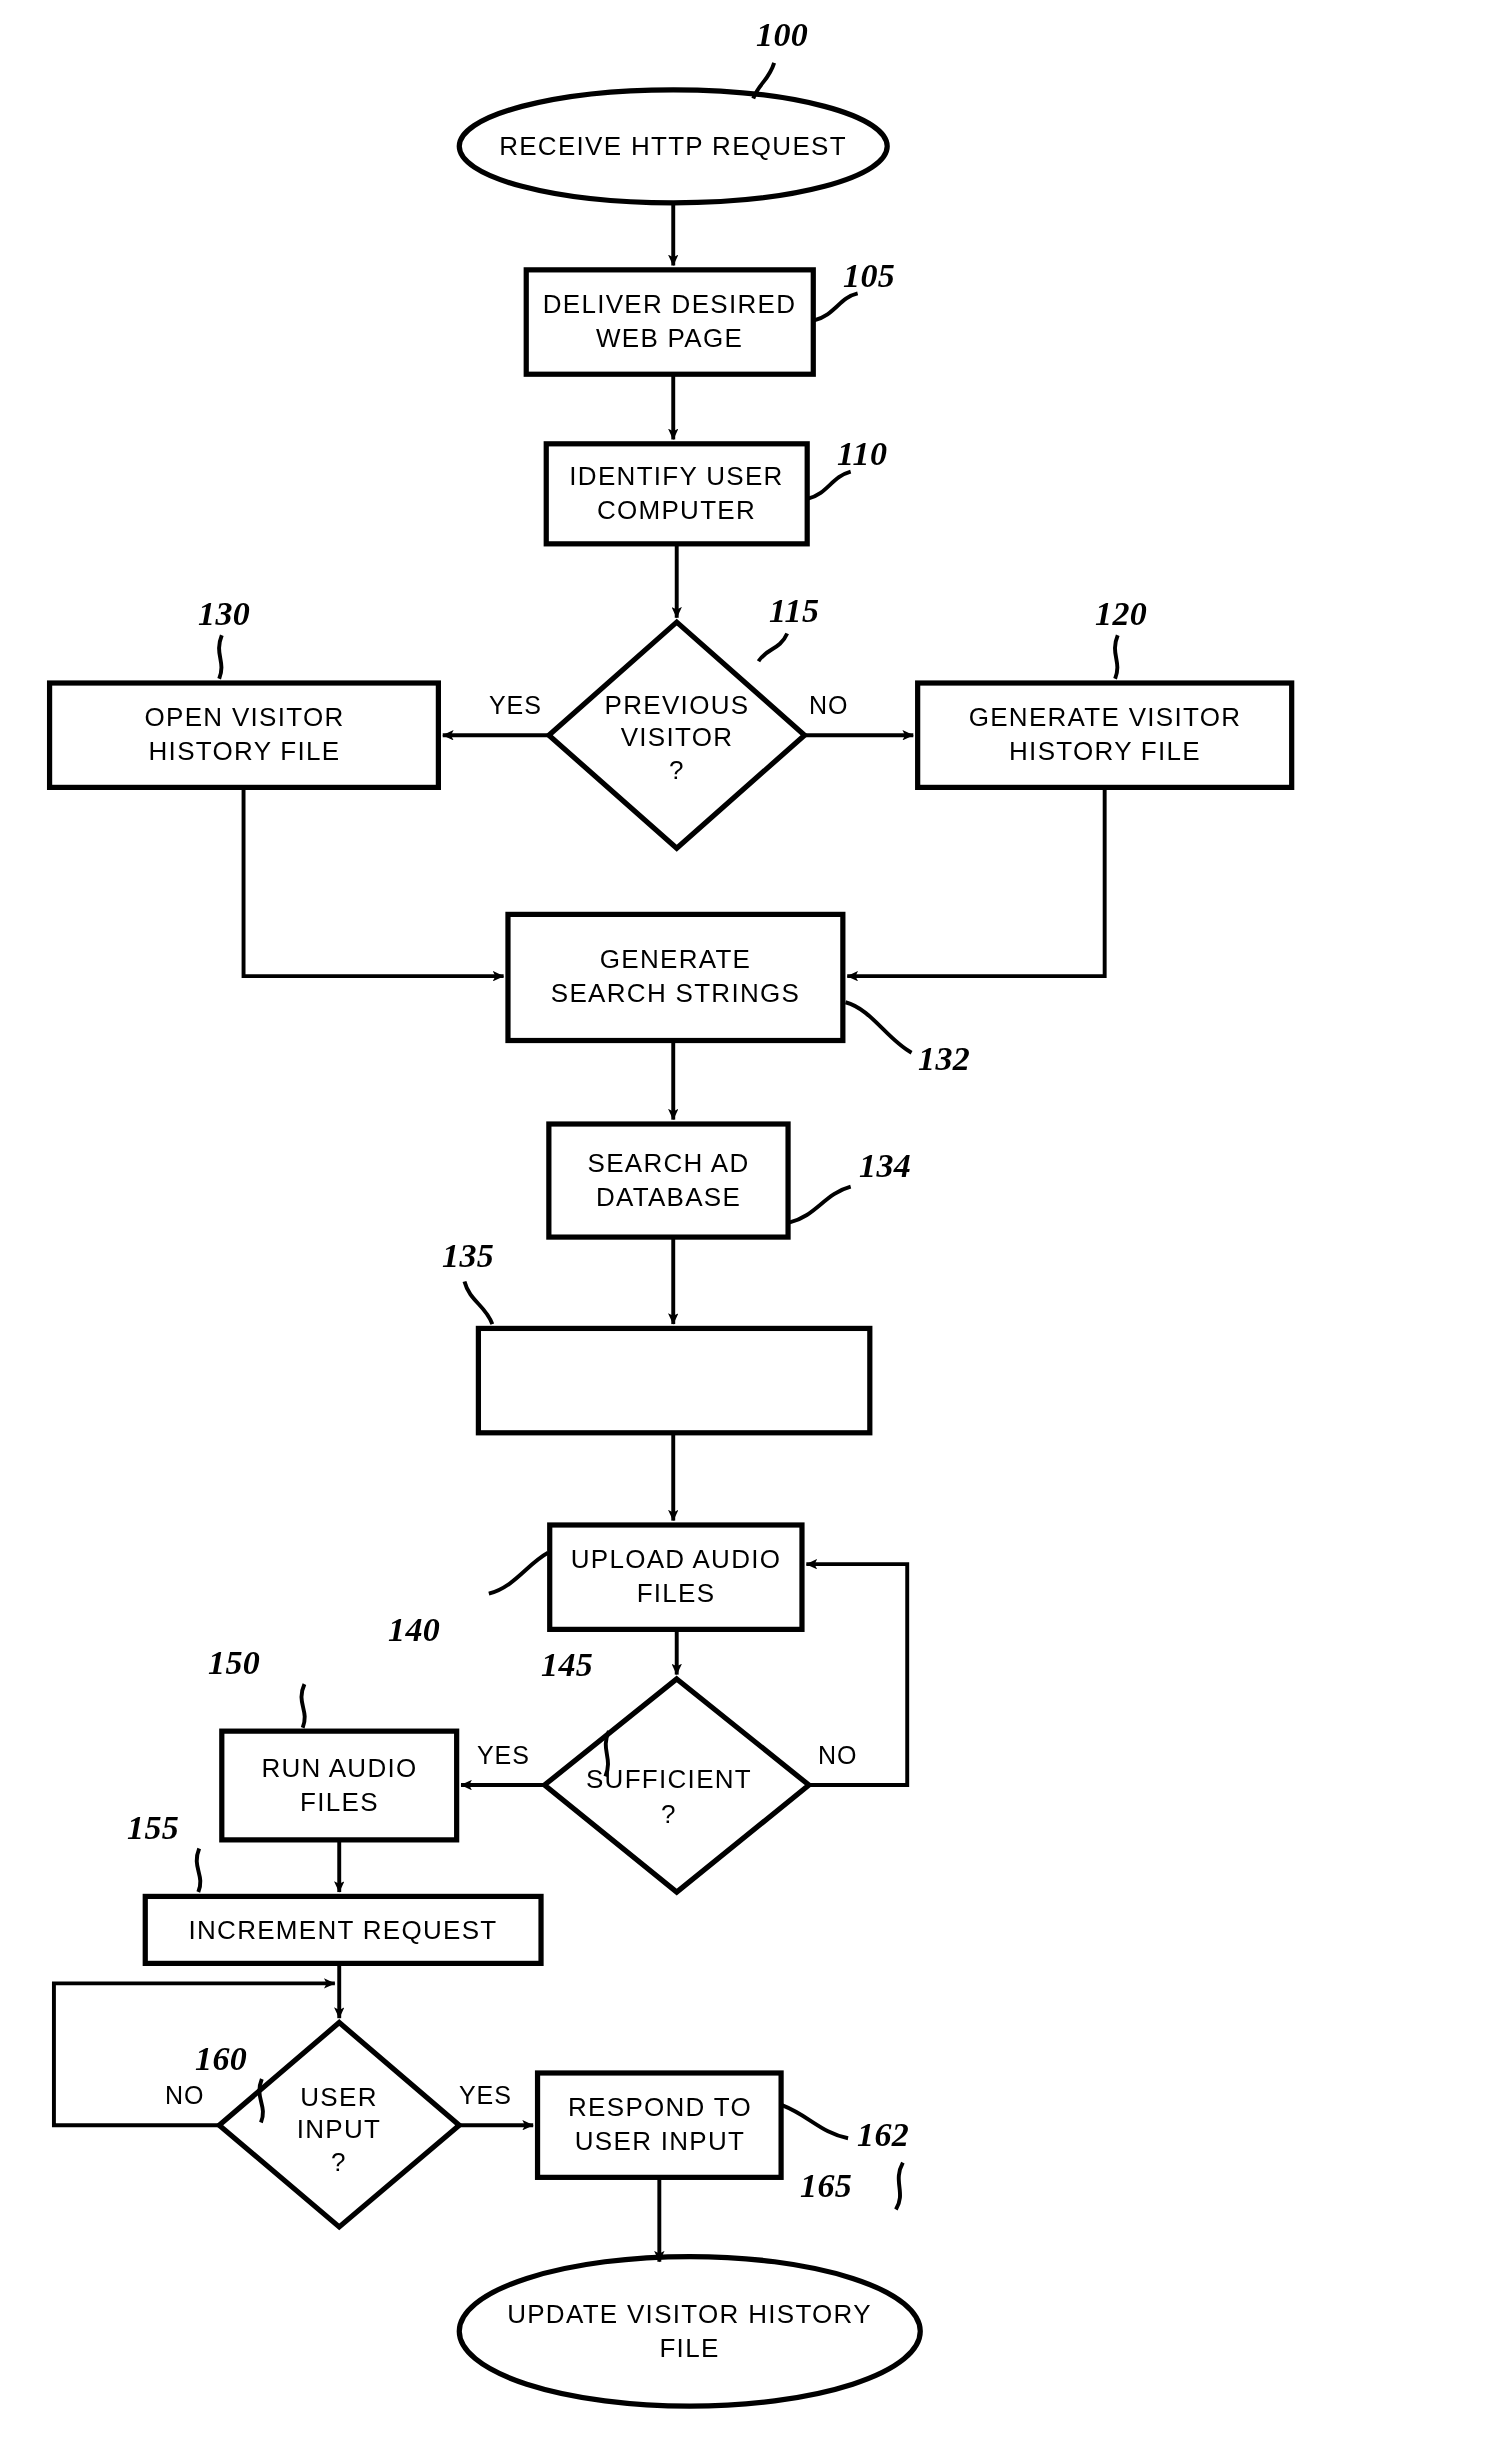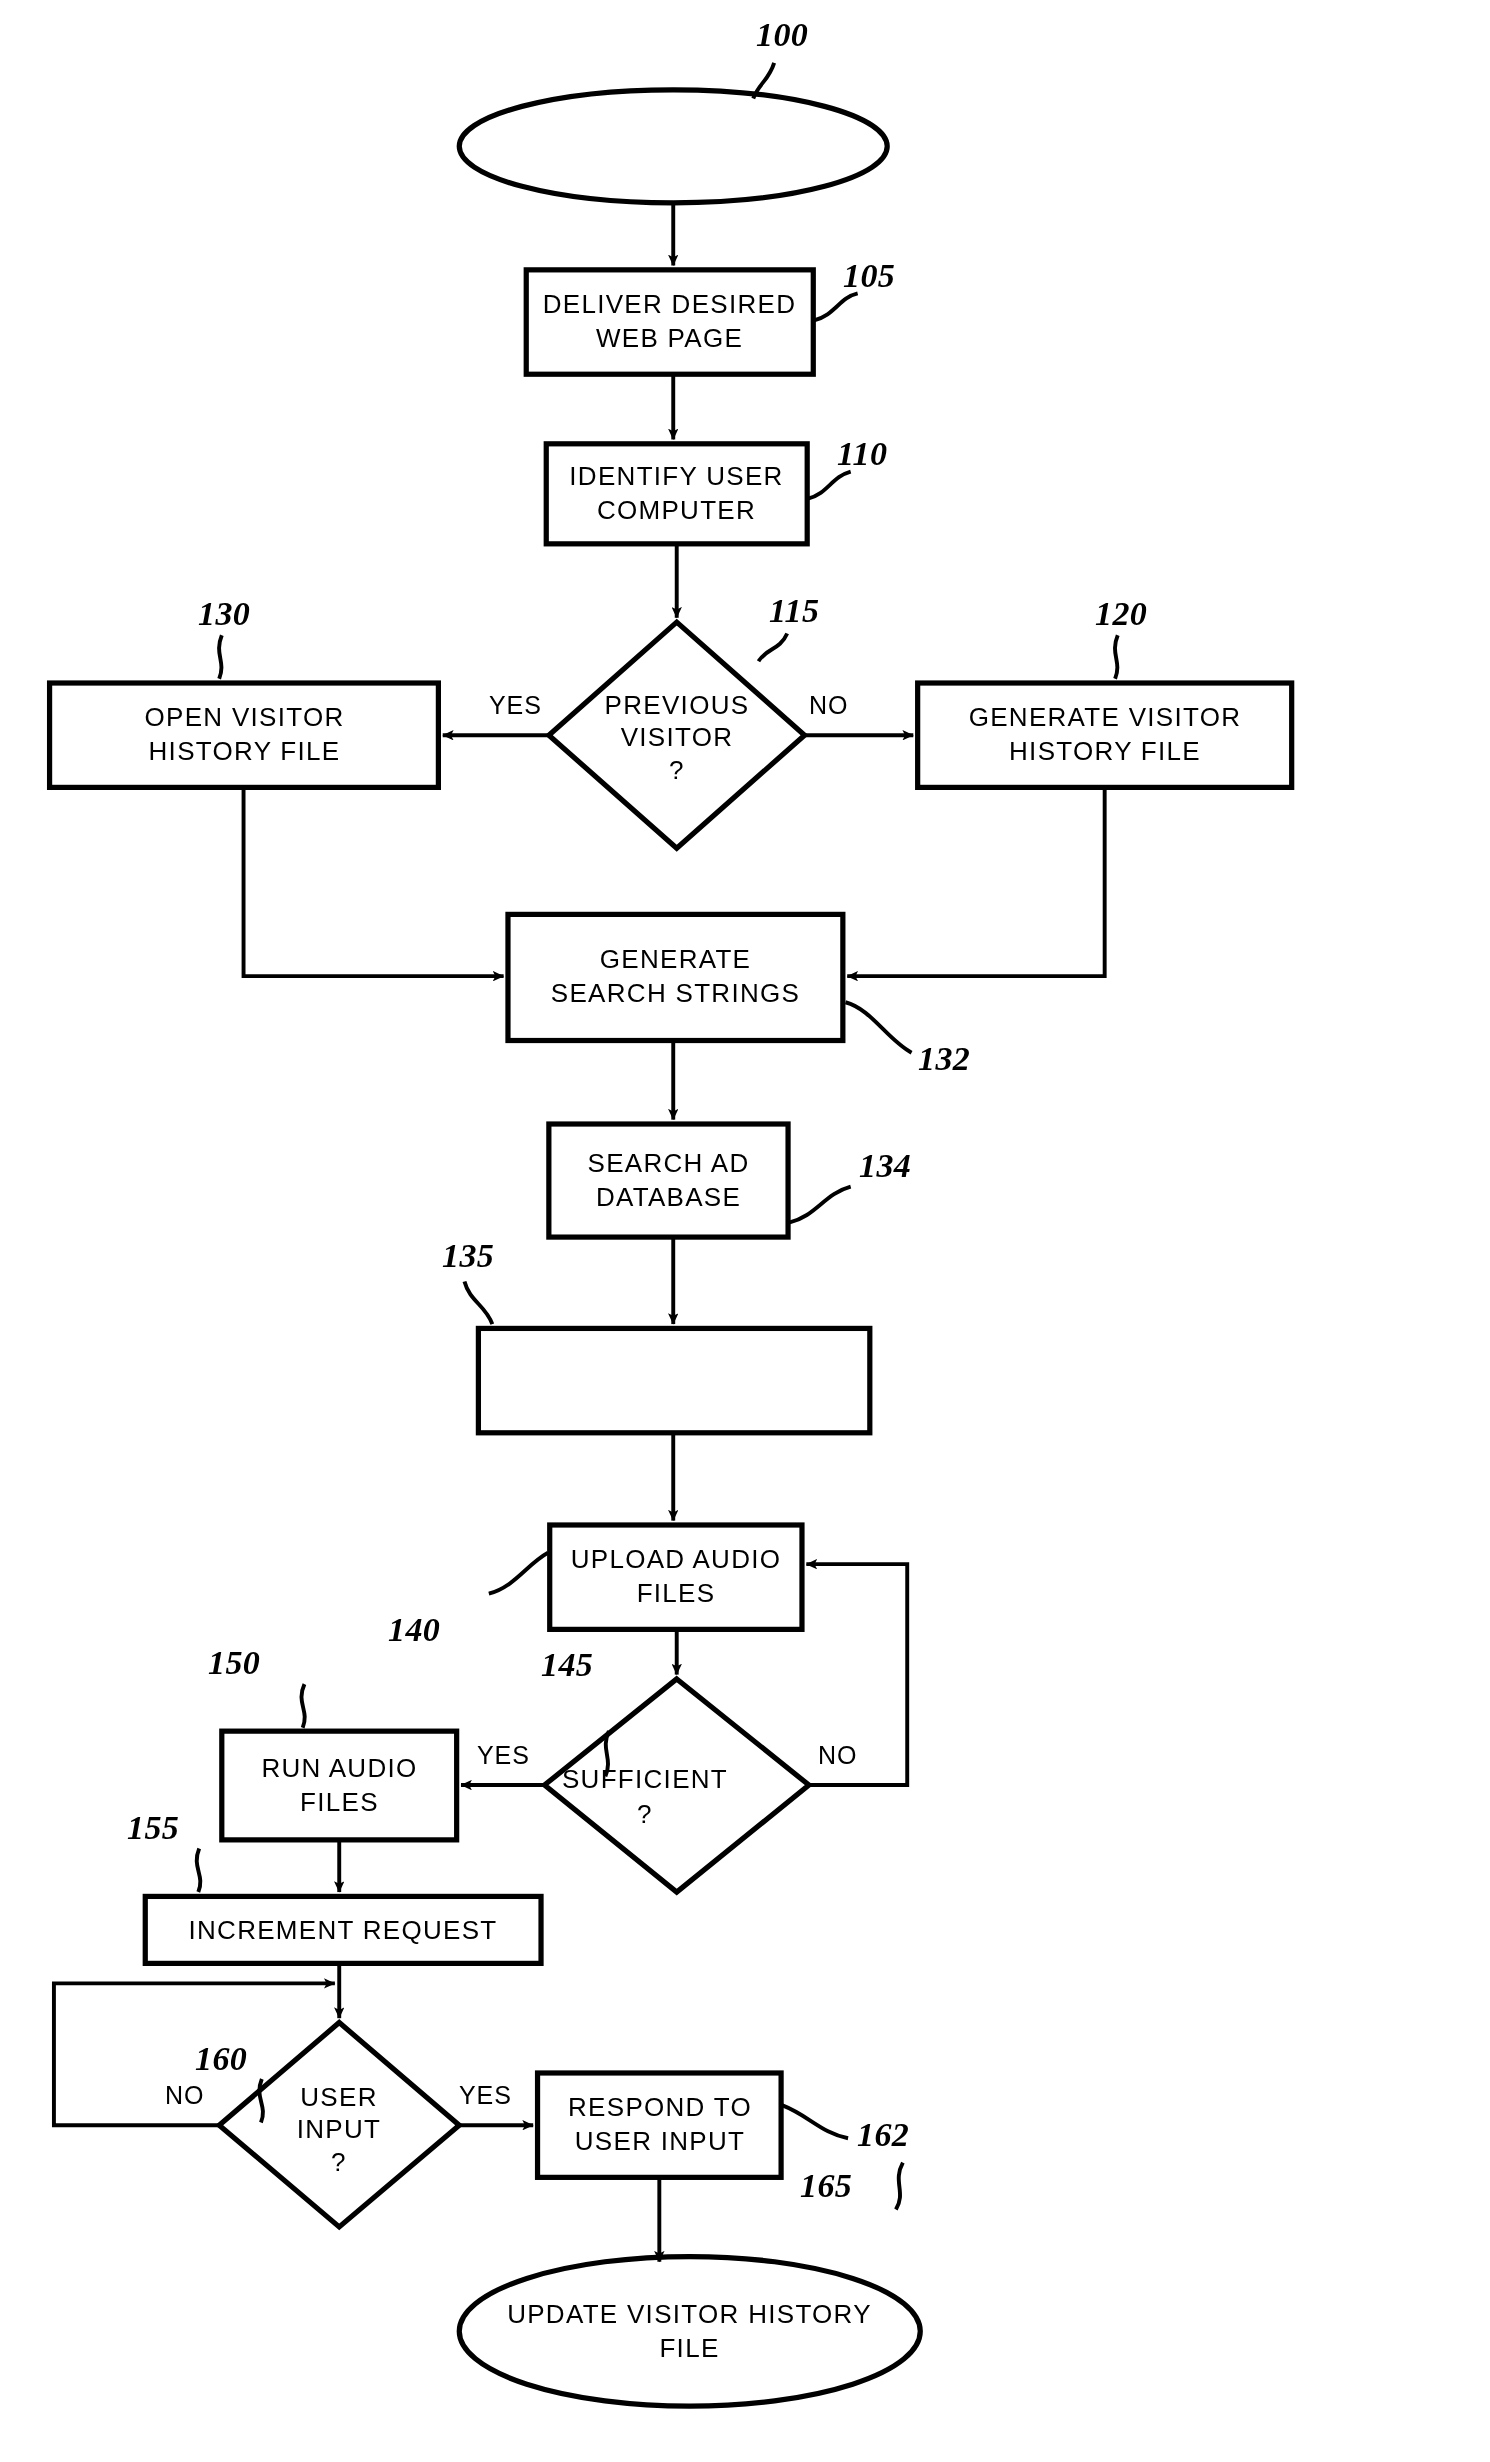--- a/index.html
+++ b/index.html
@@ -149,20 +149,21 @@
       <path d="M630,1785 C606,1798 592,1824 562,1832" stroke-width="4.5"></path>
       <path d="M700,1990 C690,2012 705,2020 696,2042" stroke-width="4.5"></path>
       <path d="M348,1986 C356,1966 340,1958 350,1936" stroke-width="4.5"></path>
       <path d="M228,2175 C236,2155 220,2147 229,2125" stroke-width="4.5"></path>
       <path d="M300,2440 C308,2420 292,2412 301,2390" stroke-width="4.5"></path>
       <path d="M899,2420 C930,2432 944,2452 975,2458" stroke-width="4.5"></path>
       <path d="M1030,2540 C1042,2520 1026,2508 1038,2486" stroke-width="4.5"></path>
     </g>
   </svg>
 
+  <div class="node-label" style="left:459px; top:90px; width:428px; height:113px;">RECEIVE HTTP REQUEST</div>
 
   <div class="node-label" style="left:526px; top:270px; width:287px; height:104px;">DELIVER DESIRED
 WEB PAGE</div>
 
   <div class="node-label" style="left:546px; top:444px; width:261px; height:100px;">IDENTIFY USER
 COMPUTER</div>
 
   <div class="node-label" style="left:564px; top:672px; width:226px; height:131px; line-height:1.25;">PREVIOUS
 VISITOR
 ?</div>
@@ -176,21 +177,21 @@
   <div class="node-label" style="left:508px; top:914px; width:335px; height:126px;">GENERATE
 SEARCH STRINGS</div>
 
   <div class="node-label" style="left:549px; top:1124px; width:239px; height:113px;">SEARCH AD
 DATABASE</div>
 
 
   <div class="node-label" style="left:550px; top:1525px; width:252px; height:104px;">UPLOAD AUDIO
 FILES</div>
 
-  <div class="node-label" style="left:532px; top:1745px; width:226px; height:104px; line-height:1.35;">SUFFICIENT
+  <div class="node-label" style="left:556px; top:1745px; width:226px; height:104px; line-height:1.35;">SUFFICIENT
 ?</div>
 
   <div class="node-label" style="left:222px; top:1731px; width:235px; height:109px;">RUN AUDIO
 FILES</div>
 
   <div class="node-label" style="left:145px; top:1897px; width:396px; height:67px;">INCREMENT REQUEST</div>
 
   <div class="node-label" style="left:233px; top:2064px; width:212px; height:131px; line-height:1.25;">USER
 INPUT
 ?</div>

